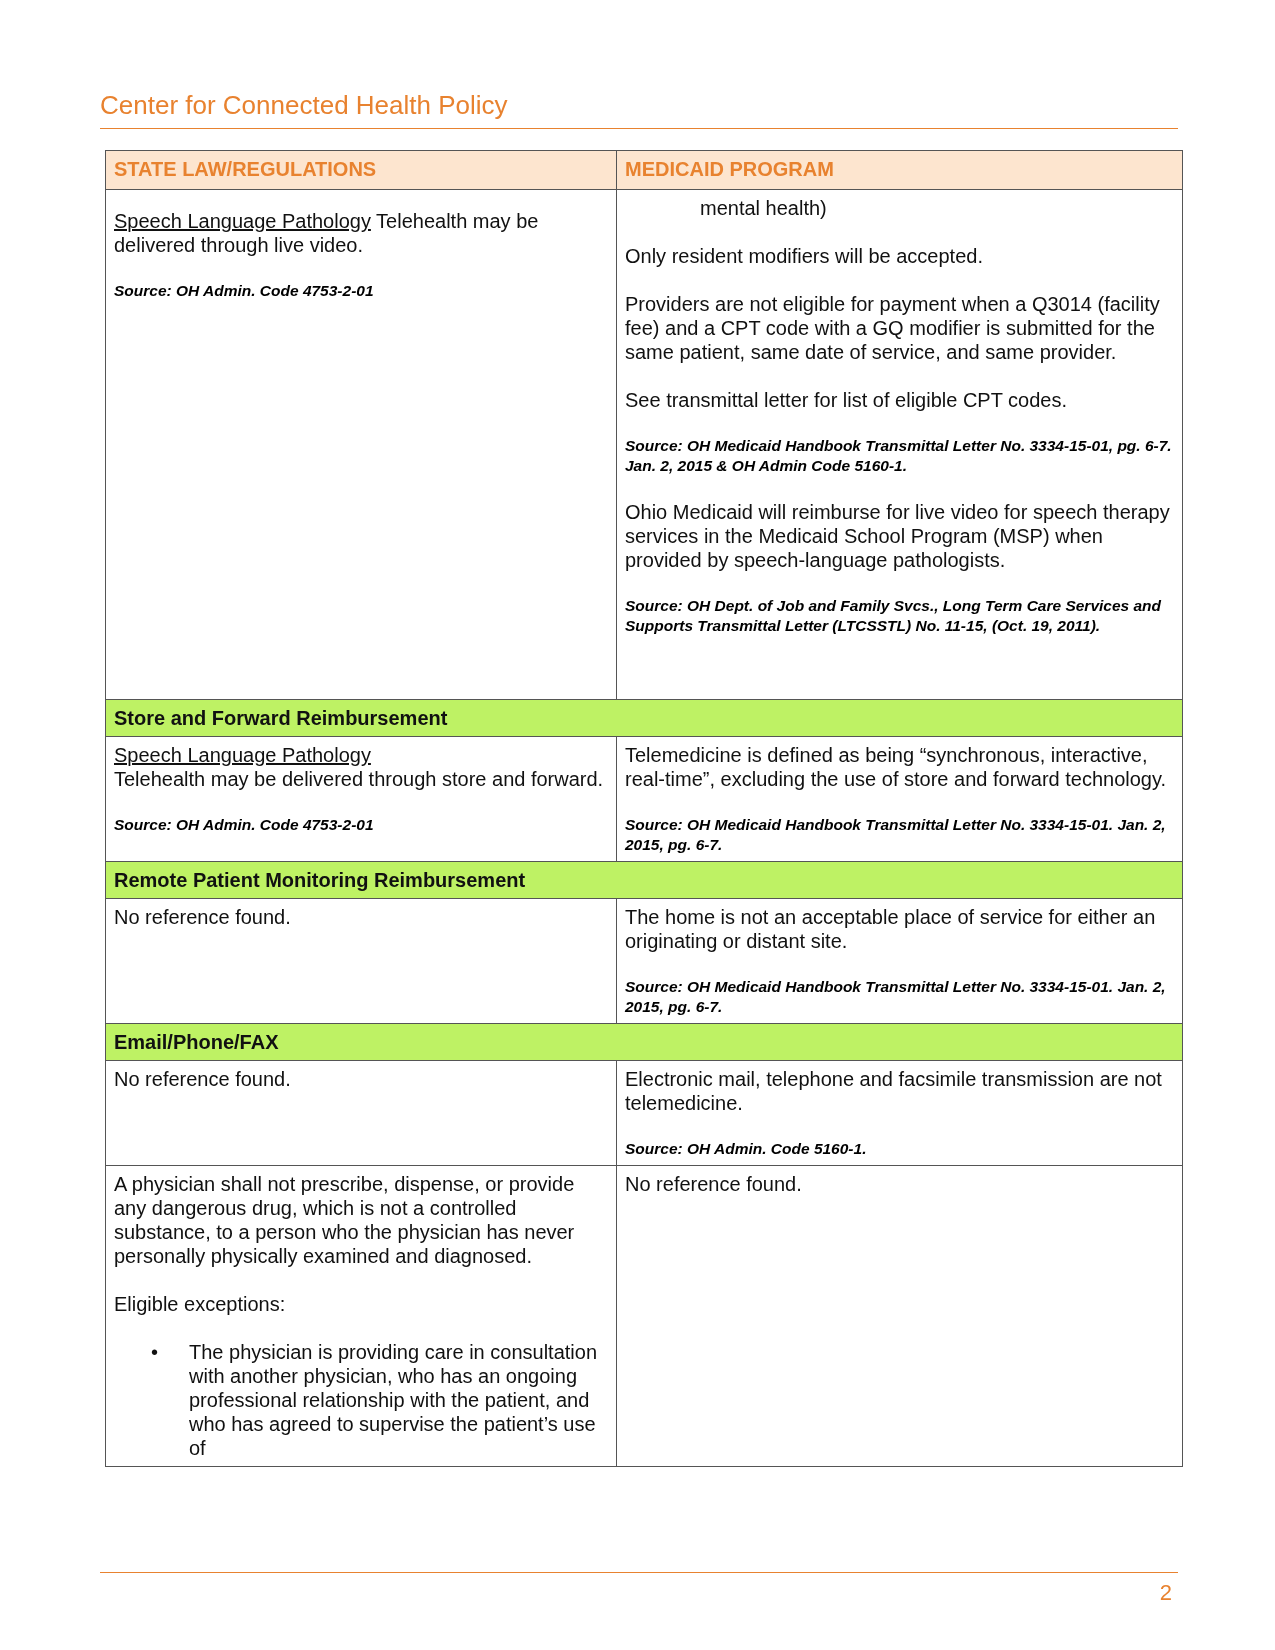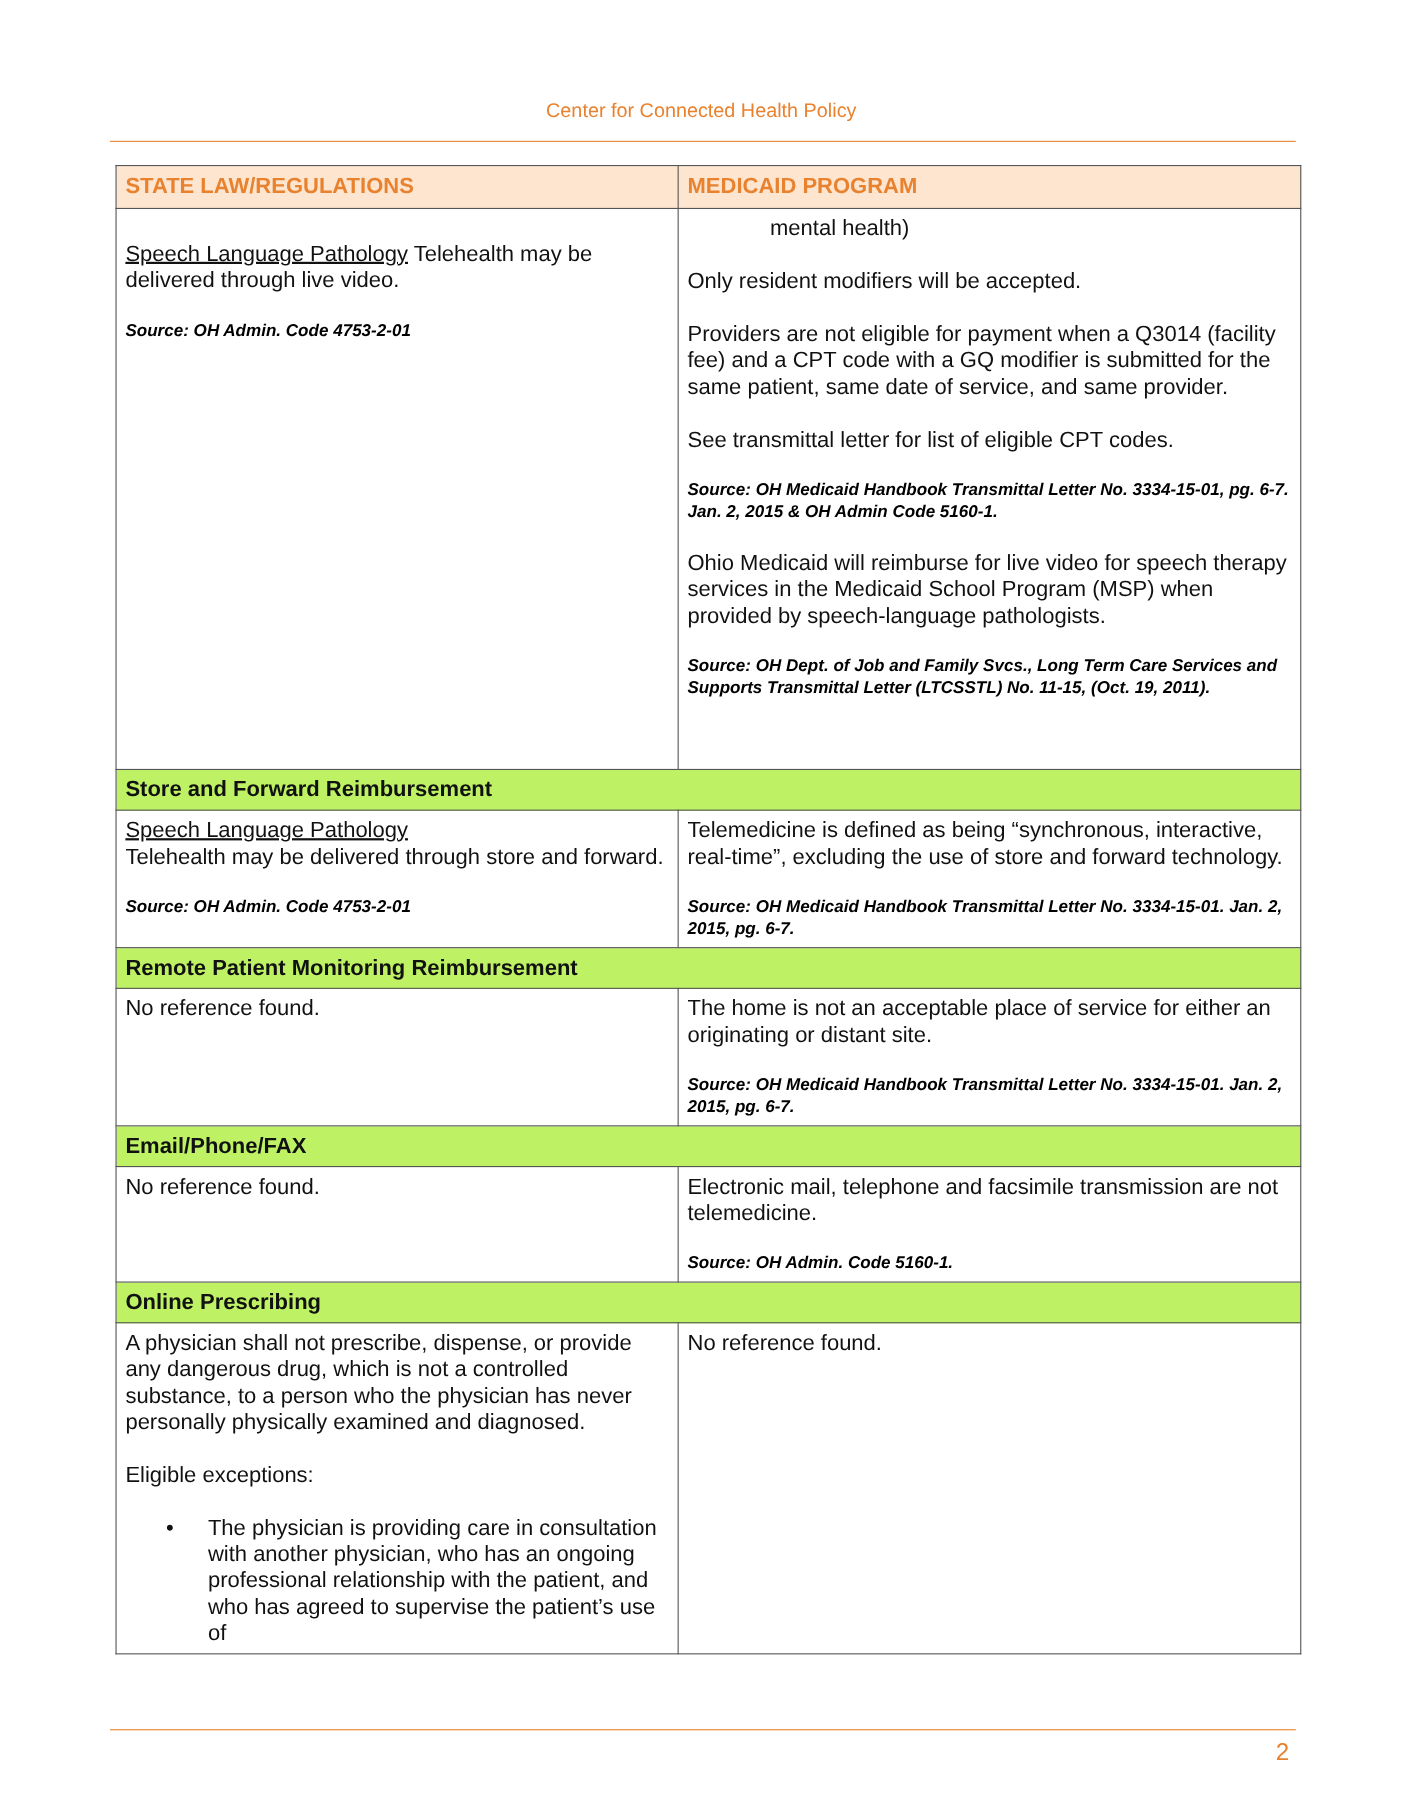--- a/index.html
+++ b/index.html
@@ -1,17 +1,17 @@
 <!DOCTYPE html>
 <html><head>
 <meta charset="utf-8">
 <style>
   html, body { margin: 0; padding: 0; background: #ffffff; }
   body { width: 1275px; height: 1650px; position: relative; font-family: "Liberation Sans", sans-serif; color: #111; }
-  .page-header { position: absolute; left: 100px; top: 90px; width: 1075px; text-align: center; color: #e8822f; font-size: 18px; }
+  .page-header { position: absolute; left: 100px; top: 90px; width: 1075px; text-align: left; color: #e8822f; font-size: 26px; }
   .header-rule { position: absolute; left: 100px; top: 128px; width: 1078px; height: 1px; background: #e8822f; }
   .footer-rule { position: absolute; left: 100px; top: 1572px; width: 1078px; height: 1px; background: #e8822f; }
   .page-number { position: absolute; left: 1100px; top: 1580px; width: 72px; text-align: right; color: #e8822f; font-size: 22px; }
   table.grid { position: absolute; left: 105px; top: 150px; width: 1077px; border-collapse: collapse; table-layout: fixed; border-radius: 31px; }
   table.grid td, table.grid th { border: 1.5px solid #555; vertical-align: top; padding: 6px 8px; font-size: 20px; line-height: 24px; text-align: left; }
   th.colhead { background: #fde5cf; color: #e8822f; font-weight: bold; font-size: 18.5px; height: 26px; padding-top: 8px; }
   td.section { background: #bef264; font-weight: bold; font-size: 18.5px; padding-top: 6px; padding-bottom: 6px; }
   p { margin: 0 0 24px 0; }
   p:last-child { margin-bottom: 0; }
   .src { color: #000000; font-style: italic; font-weight: bold; font-size: 15.5px; line-height: 20px; }
@@ -32,21 +32,21 @@
       <col style="width:511px">
       <col style="width:566px">
     </colgroup>
   <tbody>
       <tr>
     <th class="colhead">STATE LAW/REGULATIONS</th>
     <th class="colhead">MEDICAID PROGRAM</th>
   </tr>
 
   <tr style="height:510px">
-    <td style="padding-top:29px">
+    <td style="padding-top:19px">
       <p><span class="u">Speech Language Pathology</span><span> Telehealth may be delivered through live video.</span></p>
       <p class="src">Source: OH Admin. Code 4753-2-01</p>
     </td>
     <td>
       <p class="indent">mental health)</p>
       <p>Only resident modifiers will be accepted.</p>
       <p>Providers are not eligible for payment when a Q3014 (facility fee) and a CPT code with a GQ modifier is submitted for the same patient, same date of service, and same provider.</p>
       <p>See transmittal letter for list of eligible CPT codes.</p>
       <p class="src">Source: OH Medicaid Handbook Transmittal Letter No. 3334-15-01, pg. 6-7. Jan. 2, 2015 &amp; OH Admin Code 5160-1.</p>
       <p>Ohio Medicaid will reimburse for live video for speech therapy services in the Medicaid School Program (MSP) when provided by speech-language pathologists.</p>
@@ -89,23 +89,20 @@
     <td>
           <p>No reference found.</p>
         </td>
     <td>
       <p>Electronic mail, telephone and facsimile transmission are not telemedicine.</p>
       <p class="src">Source: OH Admin. Code 5160-1.</p>
     </td>
   </tr>
 
   <tr>
-    <td colspan="2" class="section">Online Prescribing</td>
-  </tr>
-  <tr>
     <td>
       <p>A physician shall not prescribe, dispense, or provide any dangerous drug, which is not a controlled substance, to a person who the physician has never personally physically examined and diagnosed.</p>
       <p>Eligible exceptions:</p>
       <ul class="ex">
         <li><span class="bullet">•</span><span>The physician is providing care in consultation with another physician, who has an ongoing professional relationship with the patient, and who has agreed to supervise the patient’s use of</span></li>
       </ul>
     </td>
     <td>
           <p>No reference found.</p>
         </td>

